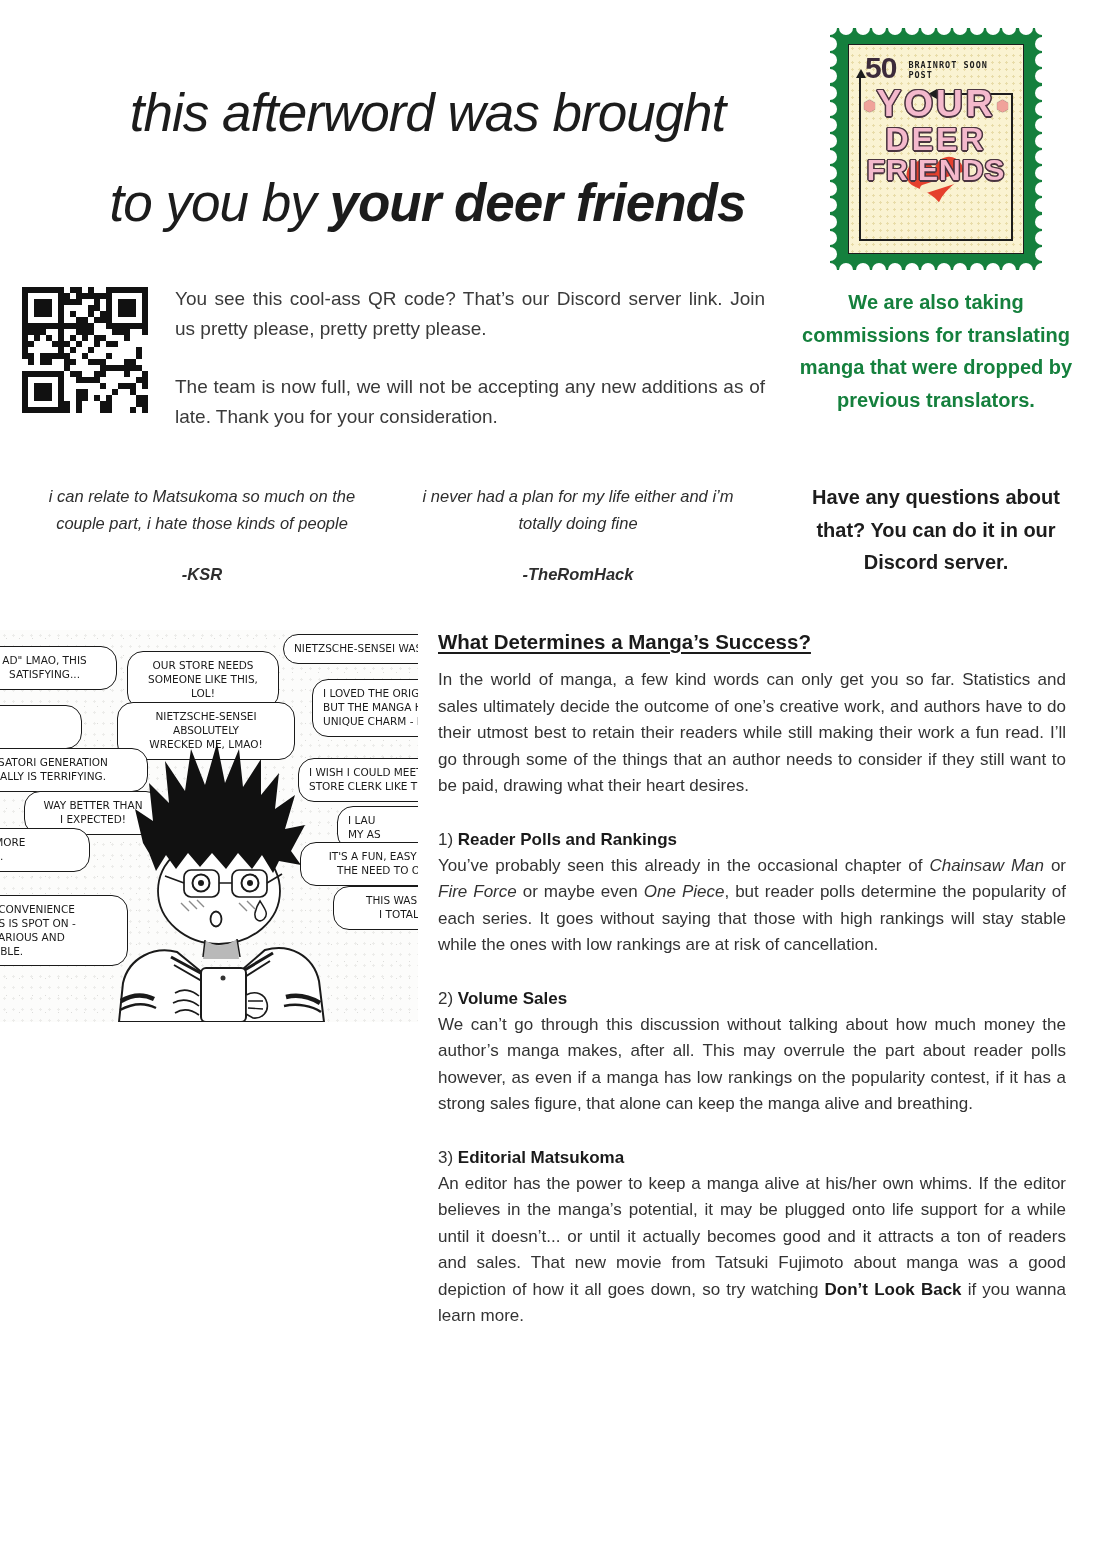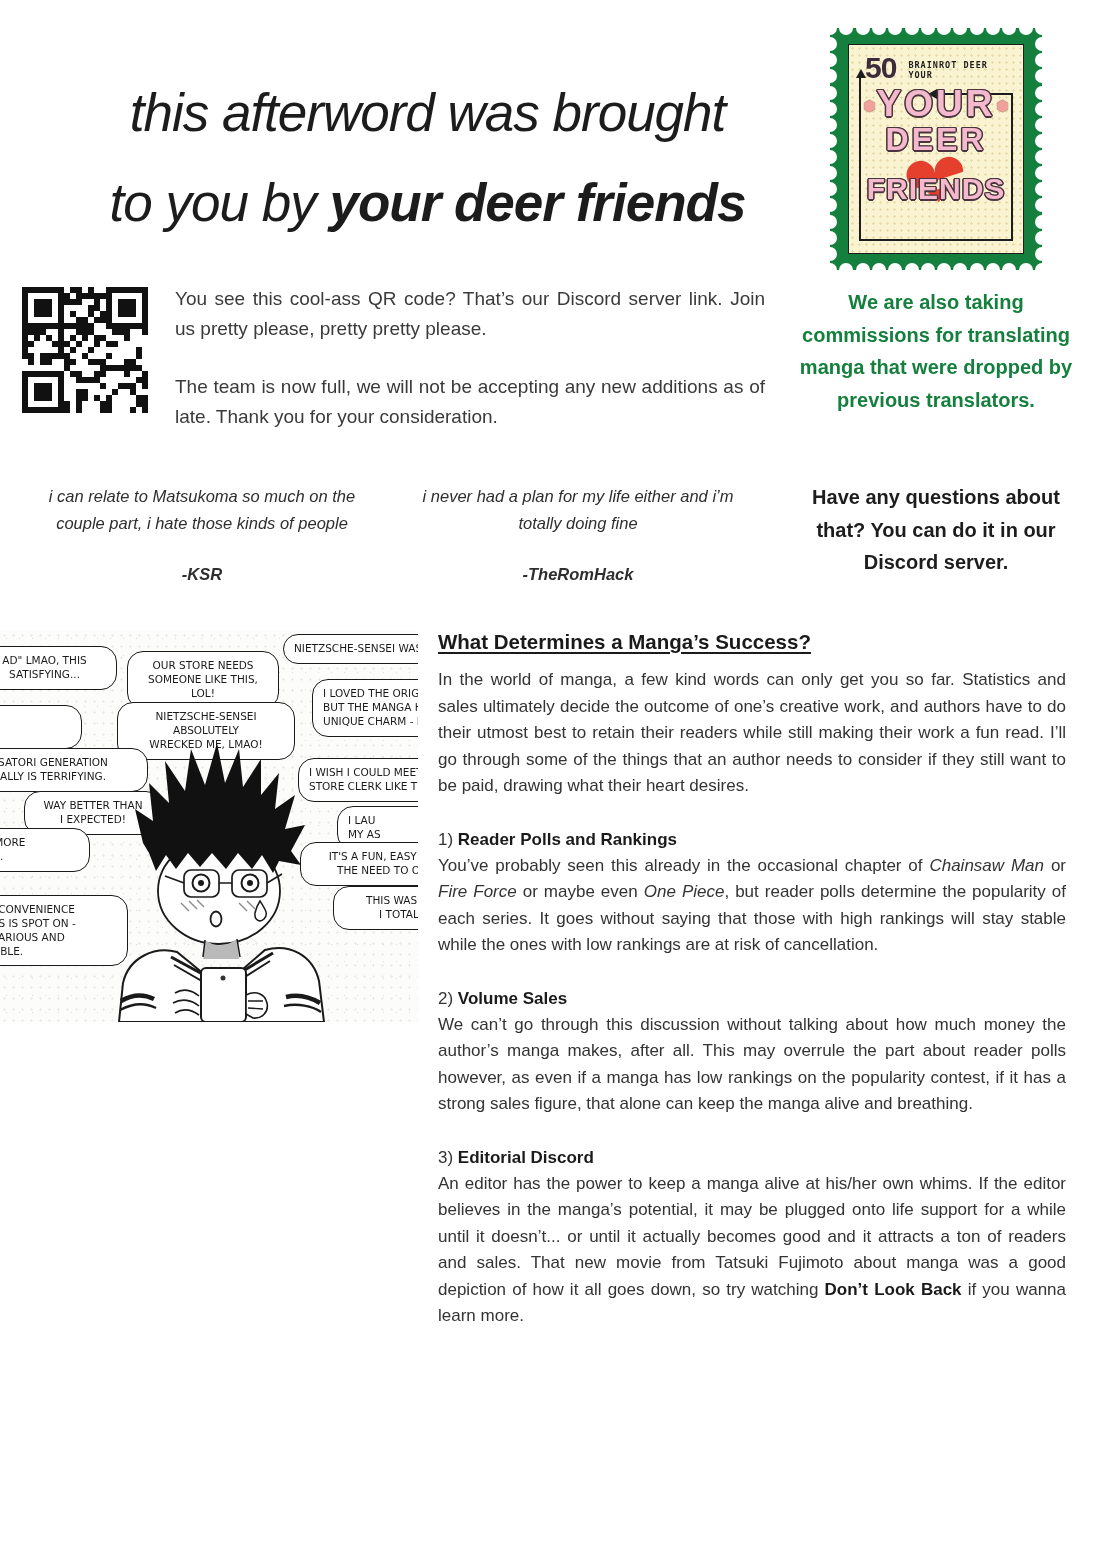--- a/index.html
+++ b/index.html
@@ -29,21 +29,21 @@
   .arrow-up{position:absolute;left:6.5px;top:24px;width:0;height:0;
     border-left:5px solid transparent;border-right:5px solid transparent;border-bottom:9px solid #1d1d1d;}
   .arrow-left{position:absolute;right:86px;top:44px;width:0;height:0;
     border-top:5px solid transparent;border-bottom:5px solid transparent;border-right:9px solid #1d1d1d;}
   .stamp-words{position:relative;text-align:center;margin-top:2px;z-index:2;}
   .bubble-word{display:block;font-weight:700;color:#f4b9cc;letter-spacing:3px;line-height:1.02;
     text-shadow:-1.5px 0 #4a3440,1.5px 0 #4a3440,0 -1.5px #4a3440,0 1.5px #4a3440,
       -1px -1px #4a3440,1px 1px #4a3440,-1px 1px #4a3440,1px -1px #4a3440;}
   .w-your{font-size:37px;}
   .w-deer{font-size:32px;}
-  .w-friends{font-size:30px;letter-spacing:1px;margin-top:19px;}
+  .w-friends{font-size:30px;letter-spacing:1px;}
   .hex{position:absolute;color:#f0a29a;font-size:15px;top:12px;z-index:3;
     text-shadow:0 0 1px #4a3440;}
   .hex.l{left:14px;} .hex.r{right:14px;}
   .heart{position:absolute;left:50%;top:58px;transform:translateX(-50%) rotate(-8deg);
     font-size:78px;color:#e5402d;z-index:-1;line-height:1;}
   .heart-band{position:absolute;left:50%;top:92px;width:58px;height:9px;background:#f8edc9;
     transform:translateX(-30%) rotate(-18deg);border-radius:5px;z-index:-1;}
   .stamp-words-wrap{position:relative;z-index:2;}
 
   
@@ -99,21 +99,21 @@
   <div class="stamp" id="stamp">
     <div class="stamp-paper">
       <div class="frame-left"></div>
       <div class="frame-bottom"></div>
       <div class="frame-right"></div>
       <div class="frame-top"></div>
       <div class="arrow-up"></div>
       <div class="arrow-left"></div>
       <div class="stamp-head">
         <span class="stamp-denom">50</span>
-        <span class="stamp-post">BRAINROT DEER YOUR</span>
+        <span class="stamp-post">BRAINROT SOON POST</span>
       </div>
       <div class="stamp-words-wrap">
         <span class="hex l">⬢</span>
         <span class="hex r">⬢</span>
         <div class="stamp-words">
           <span class="heart">❤</span>
           <span class="heart-band"></span>
           <span class="bubble-word w-your">YOUR</span>
           <span class="bubble-word w-deer">DEER</span>
           <span class="bubble-word w-friends">FRIENDS</span>
@@ -701,17 +701,17 @@
     </svg>
   </div>
 
   <div class="article">
     <h2>What Determines a Manga’s Success?</h2>
     <p>In the world of manga, a few kind words can only get you so far. Statistics and sales ultimately decide the outcome of one’s creative work, and authors have to do their utmost best to retain their readers while still making their work a fun read. I’ll go through some of the things that an author needs to consider if they still want to be paid, drawing what their heart desires.</p>
     <div class="sec-head"><span>1) </span><b>Reader Polls and Rankings</b></div>
     <p><span>You’ve probably seen this already in the occasional chapter of </span><span class="seg-i">Chainsaw Man</span><span> or </span><span class="seg-i">Fire Force</span><span> or maybe even </span><span class="seg-i">One Piece</span><span>, but reader polls determine the popularity of each series. It goes without saying that those with high rankings will stay stable while the ones with low rankings are at risk of cancellation.</span></p>
     <div class="sec-head"><span>2) </span><b>Volume Sales</b></div>
     <p><span>We can’t go through this discussion without talking about how much money the author’s manga makes, after all. This may overrule the part about reader polls however, as even if a manga has low rankings on the popularity contest, if it has a strong sales figure, that alone can keep the manga alive and breathing.</span></p>
-    <div class="sec-head"><span>3) </span><b>Editorial Discord</b></div>
+    <div class="sec-head"><span>3) </span><b>Editorial Matsukoma</b></div>
     <p><span>An editor has the power to keep a manga alive at his/her own whims. If the editor believes in the manga’s potential, it may be plugged onto life support for a while until it doesn’t... or until it actually becomes good and it attracts a ton of readers and sales. That new movie from Tatsuki Fujimoto about manga was a good depiction of how it all goes down, so try watching </span><span class="seg-b">Don’t Look Back</span><span> if you wanna learn more.</span></p>
   </div>
 
 </div>
 
 </body></html>

